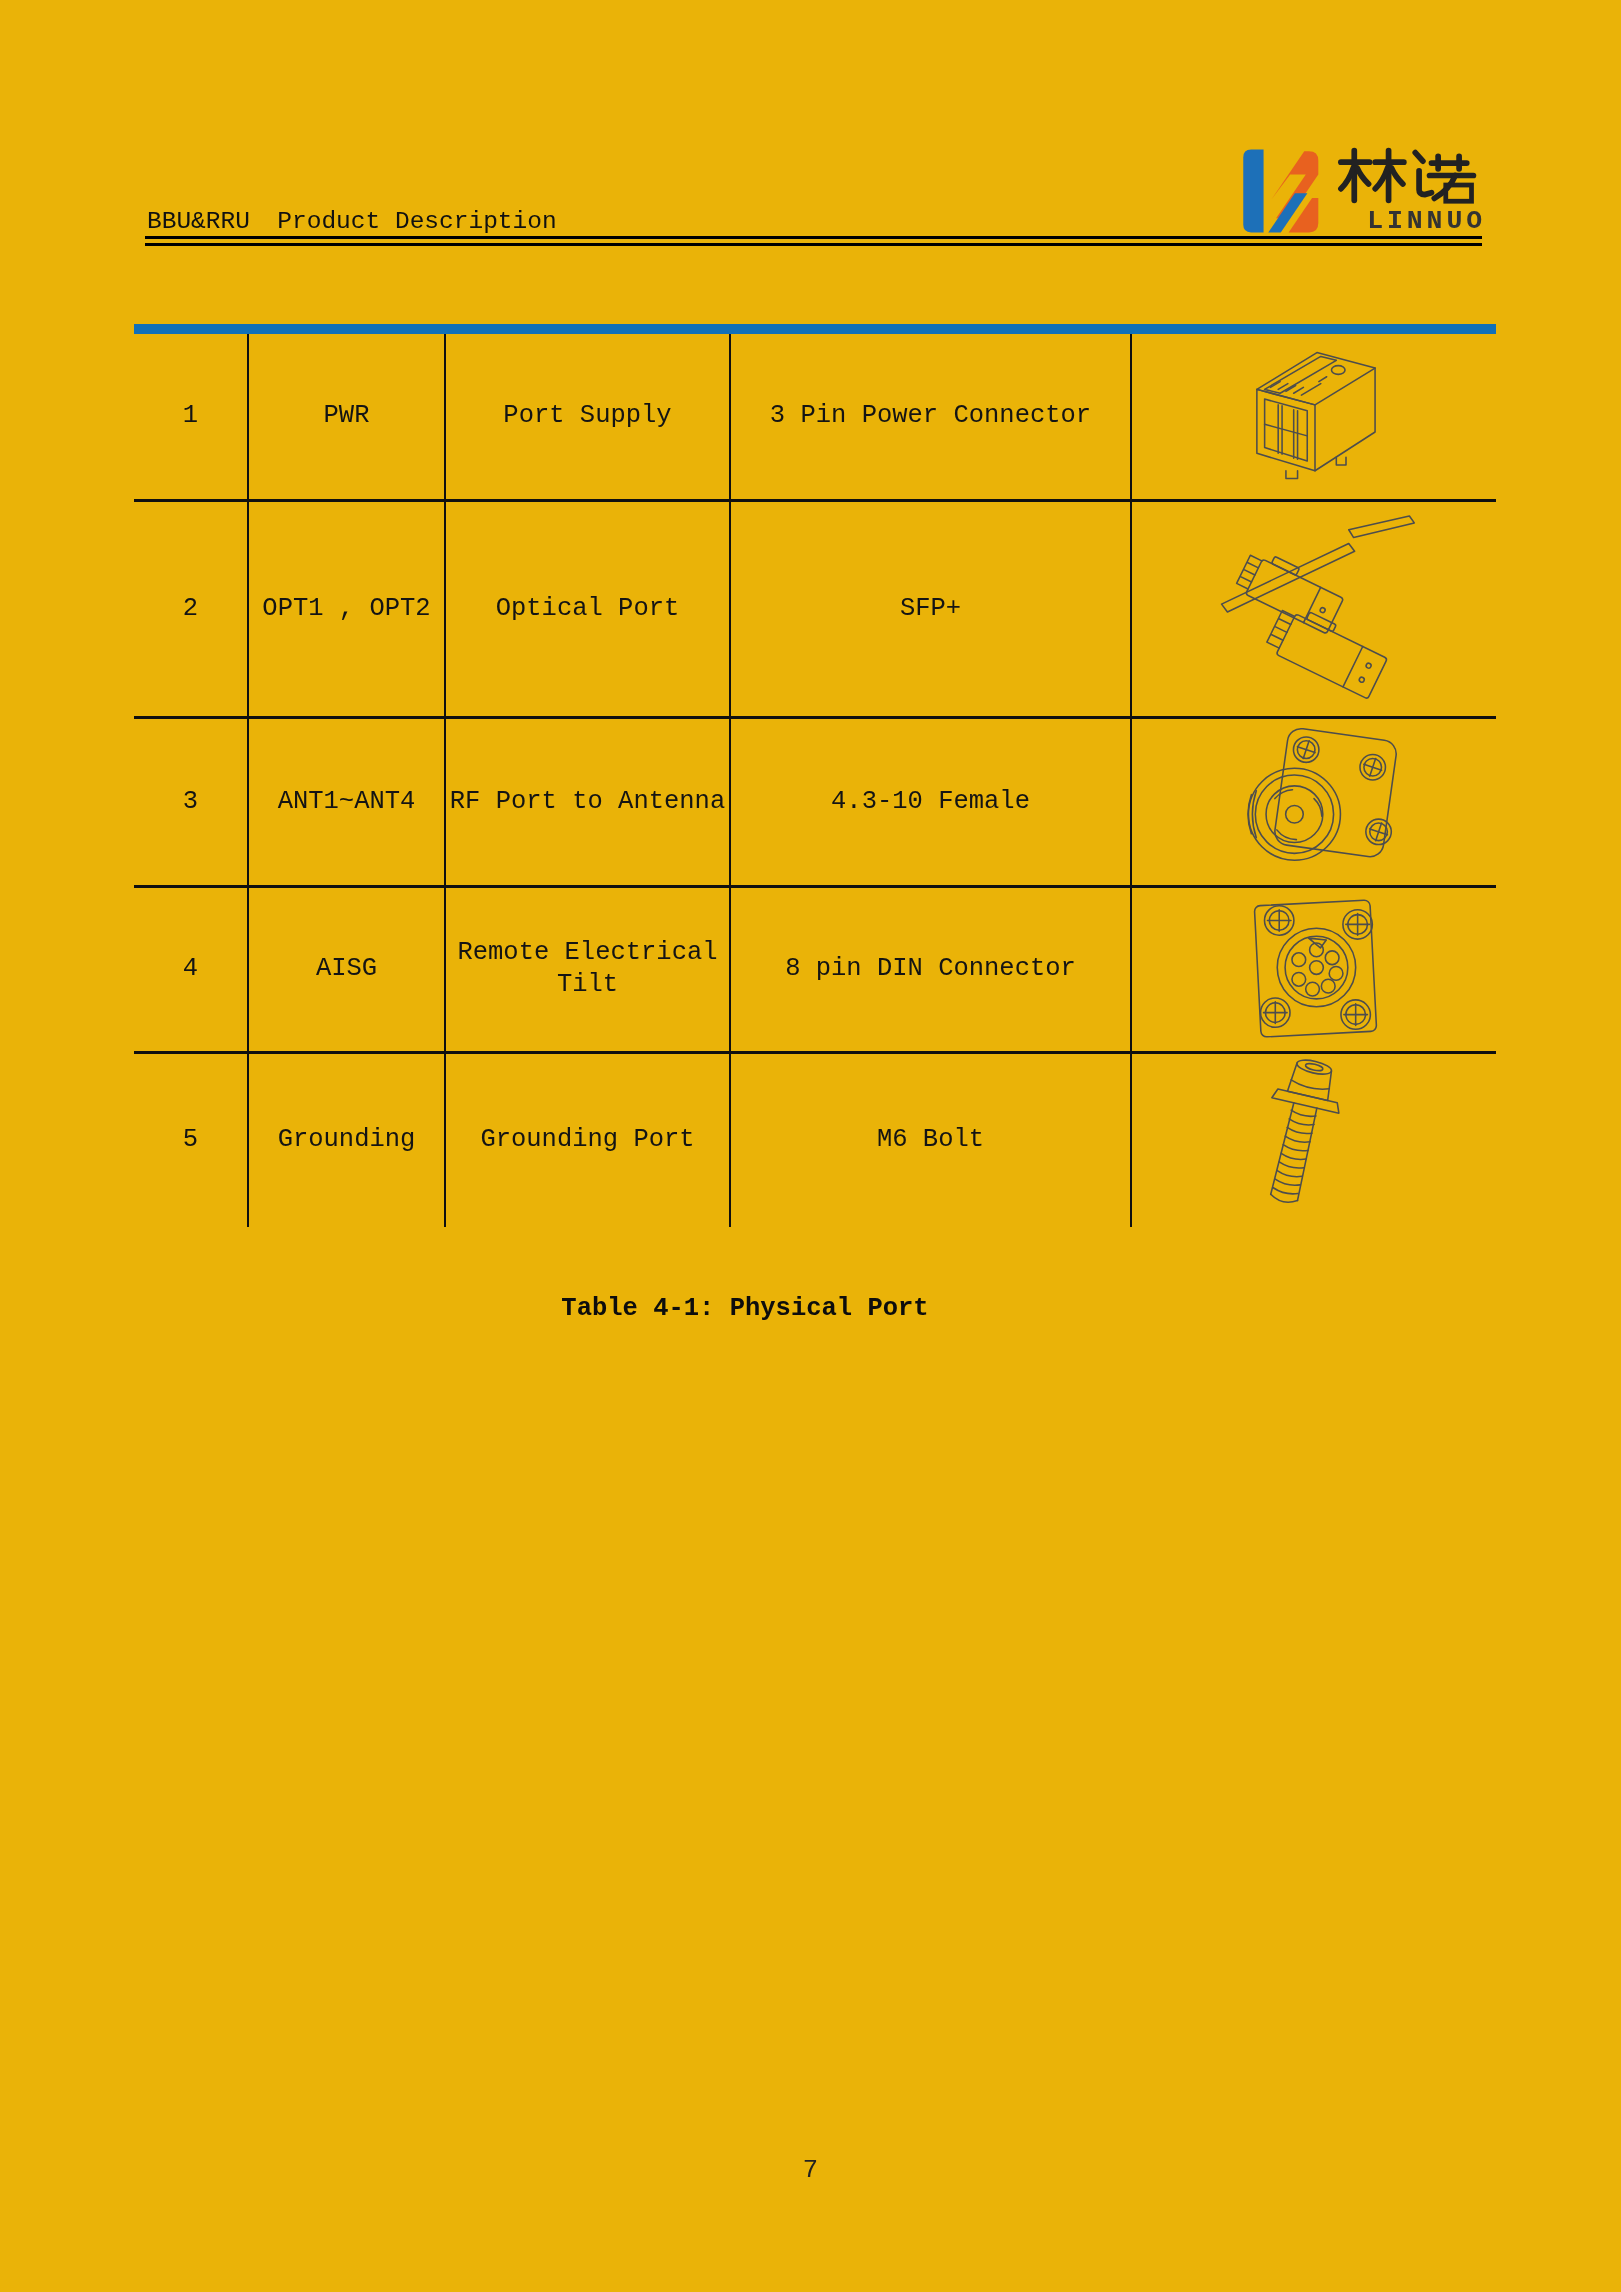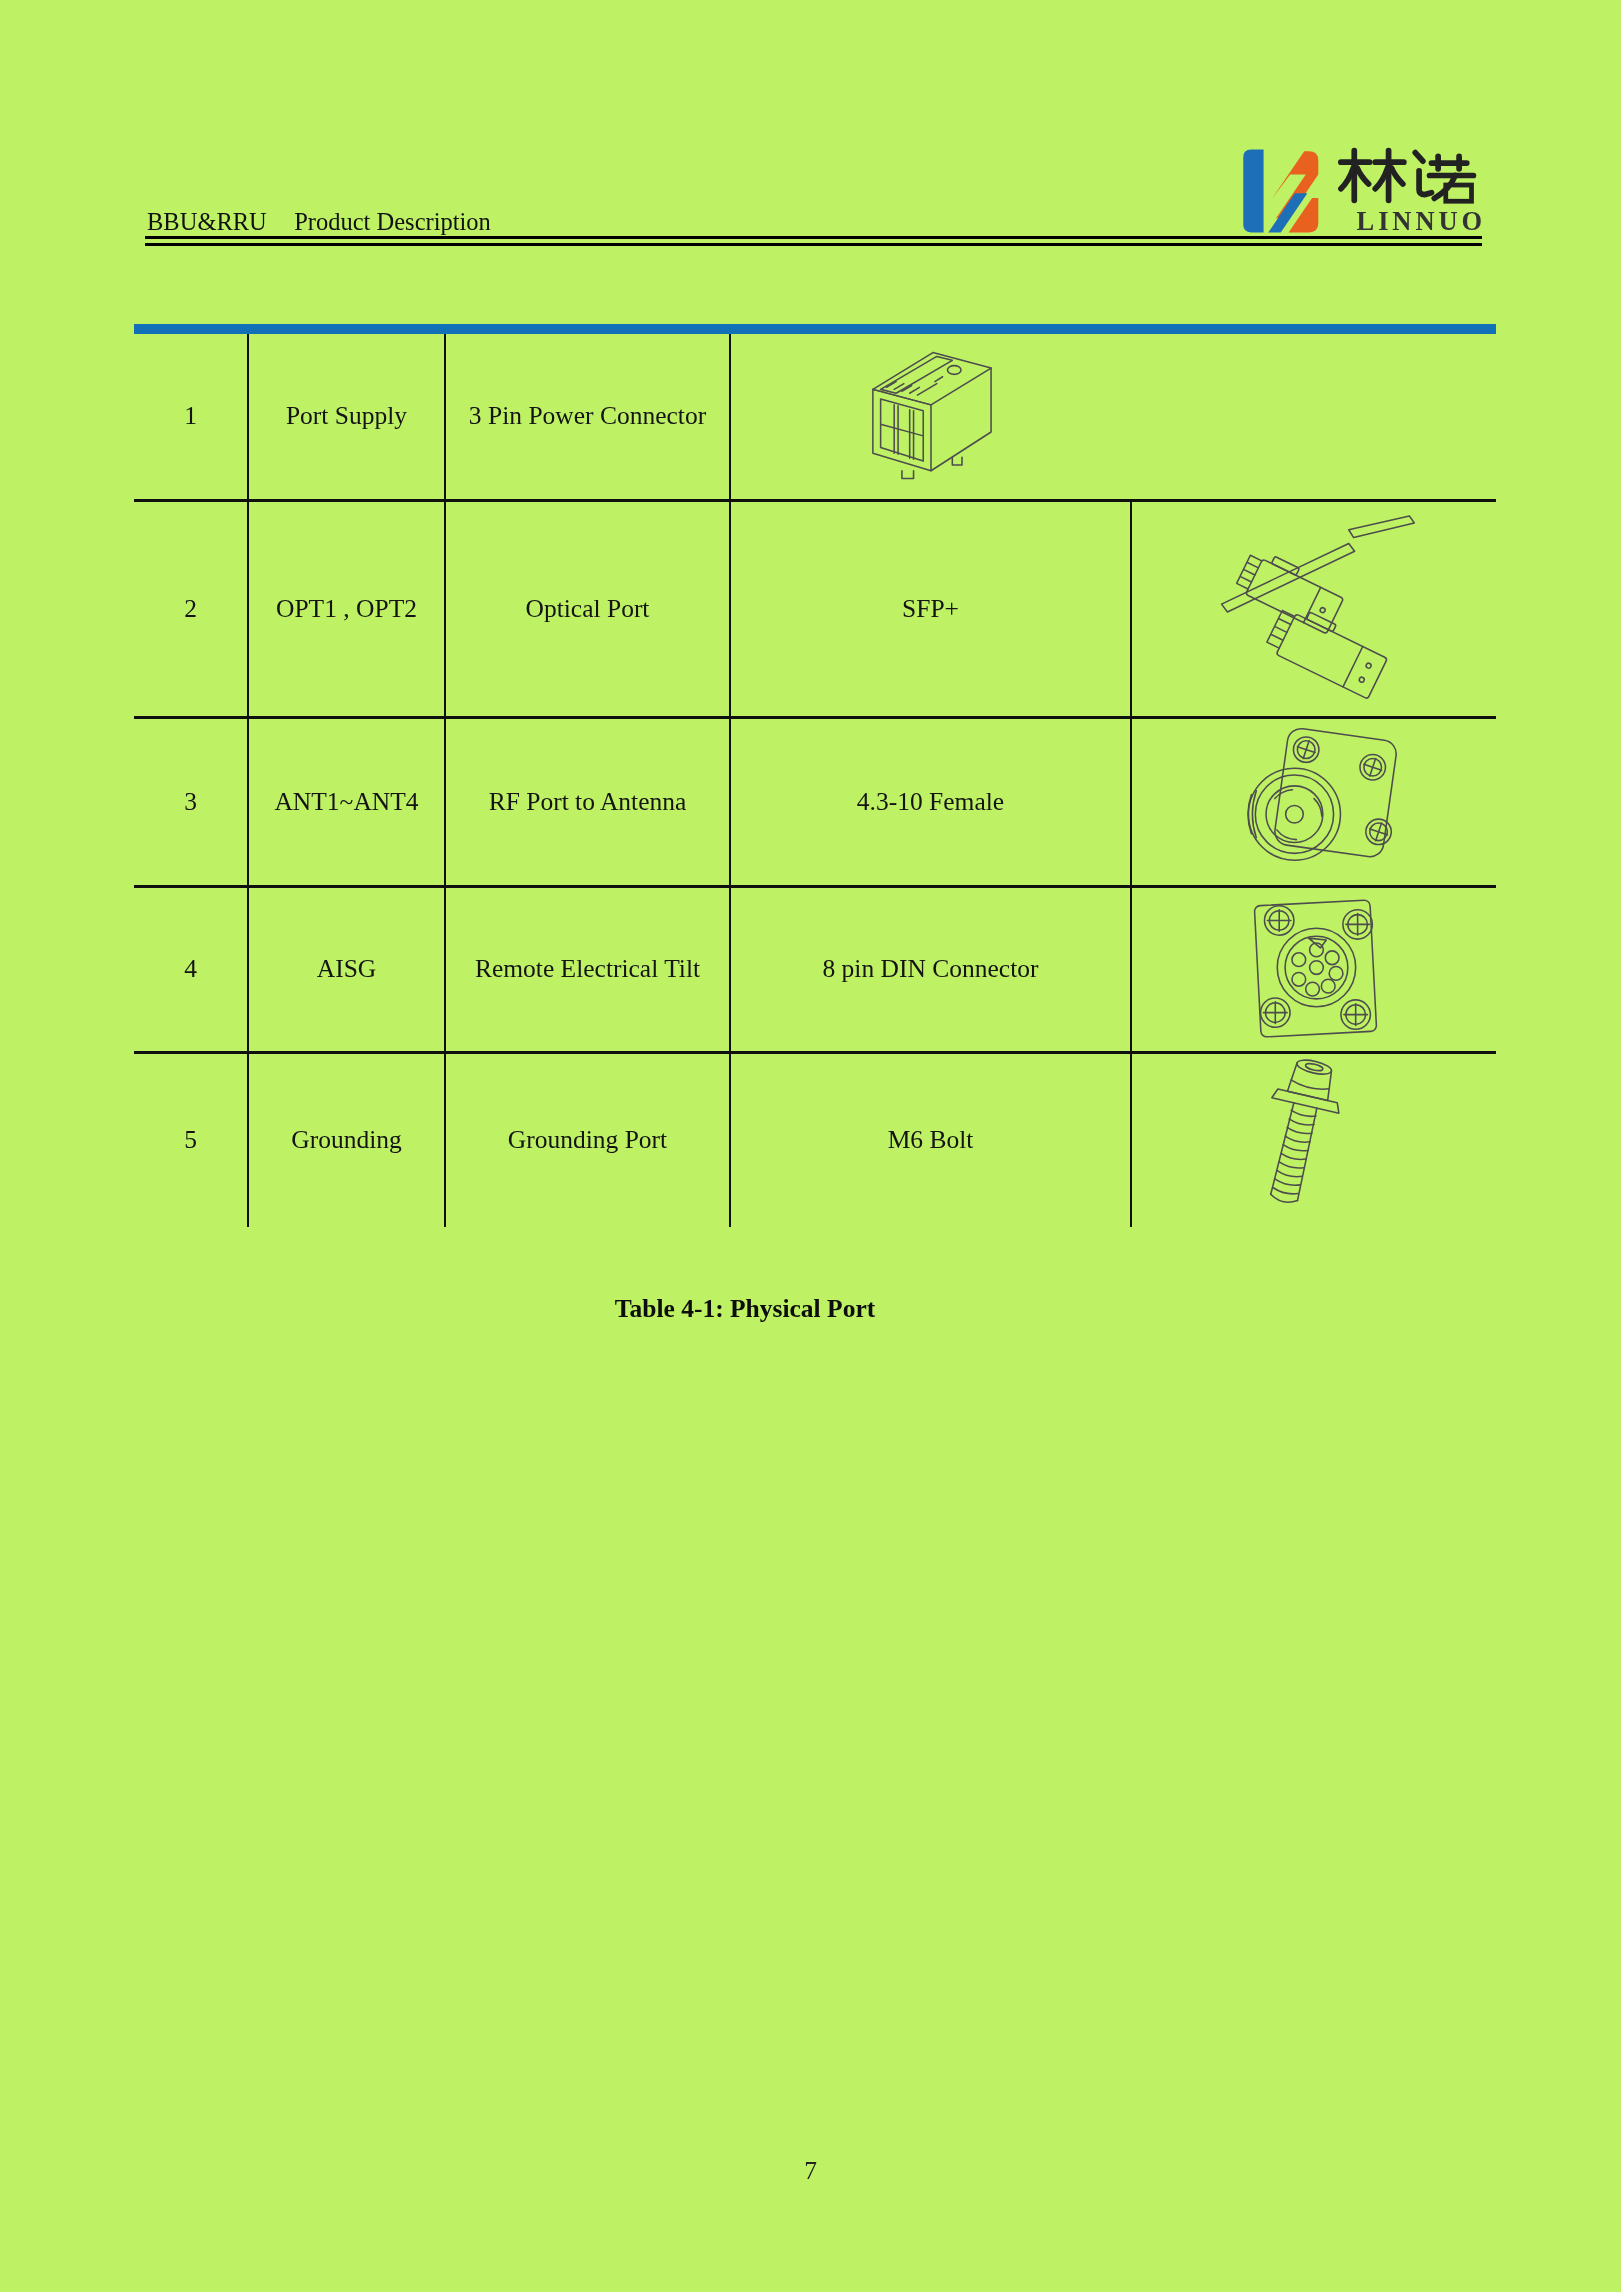--- a/index.html
+++ b/index.html
@@ -1,20 +1,20 @@
 <!DOCTYPE html>
 <html><head>
 <meta charset="utf-8">
 <style>
   html,body{margin:0;padding:0;background:#e9e9e9;}
   .page{
     position:relative;
     width:1621px;height:2293px;
-    background:#bef264;
-    font-family:Liberation Serif, serif;
+    background:#eab308;
+    font-family:Liberation Mono, monospace;
     color:#141414;
     overflow:hidden;
   }
   
   .hdr-title{
     position:absolute;left:147px;top:208px;
     display:flex;gap:27.4px;
     font-size:24.5px;color:#111;
   }
   .hdr-rule{
@@ -94,20 +94,21 @@
       </g>
     </svg>
     <div class="logo-en">LINNUO</div>
   </div>
 
   <div class="tbl">
     <div class="tbl-topbar"></div>
 
     <div class="t-row r1">
       <div class="t-cell">1</div>
+      <div class="t-cell">PWR</div>
       <div class="t-cell">Port Supply</div>
       <div class="t-cell">3 Pin Power Connector</div>
       <div class="t-cell">
         <svg width="176" height="155" viewBox="0 0 180 160" class="art">
           <path d="M30 52 L92 14 L152 30 L90 68 Z"></path>
           <ellipse cx="114" cy="32" rx="7" ry="4.5"></ellipse>
           <path d="M38 52 L96 18 L112 22 L54 56 Z"></path>
           <path d="M44 50 l10 -6 M52 52 l10 -6 M60 54 l10 -6 M68 56 l10 -6 M76 58 l10 -6 M86 52 l10 -6 M94 44 l8 -5"></path>
           <path d="M30 52 V118 L90 136 V68 Z"></path>
           <path d="M152 30 V96 L90 136"></path>

